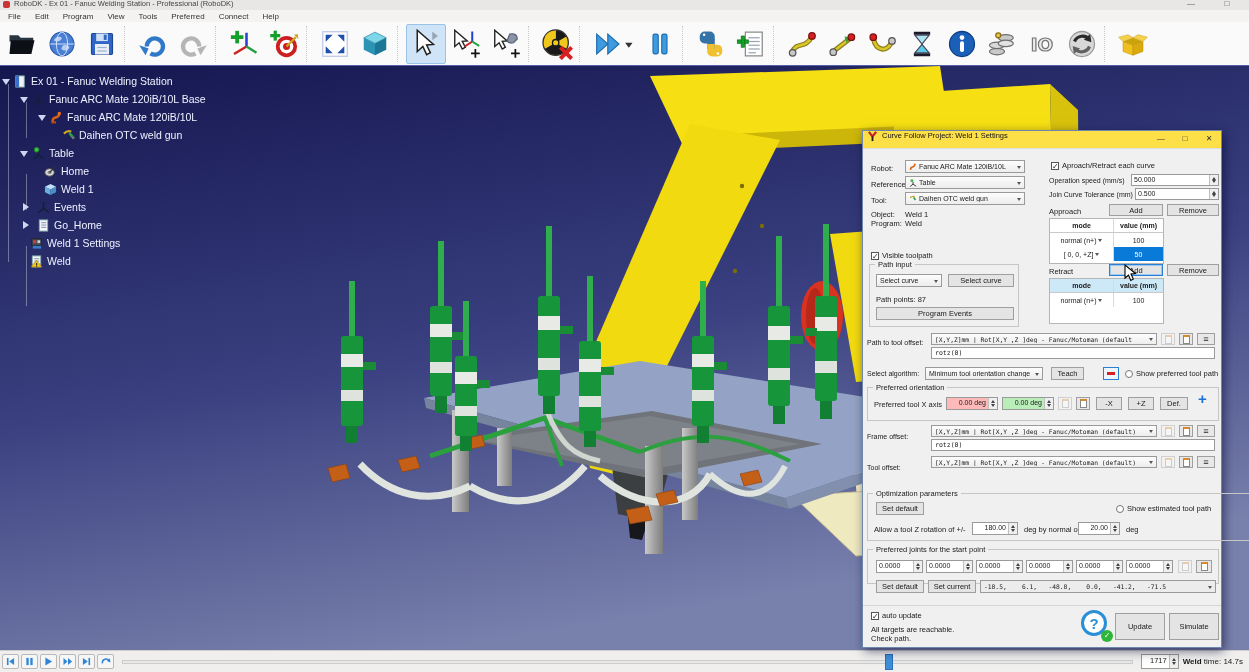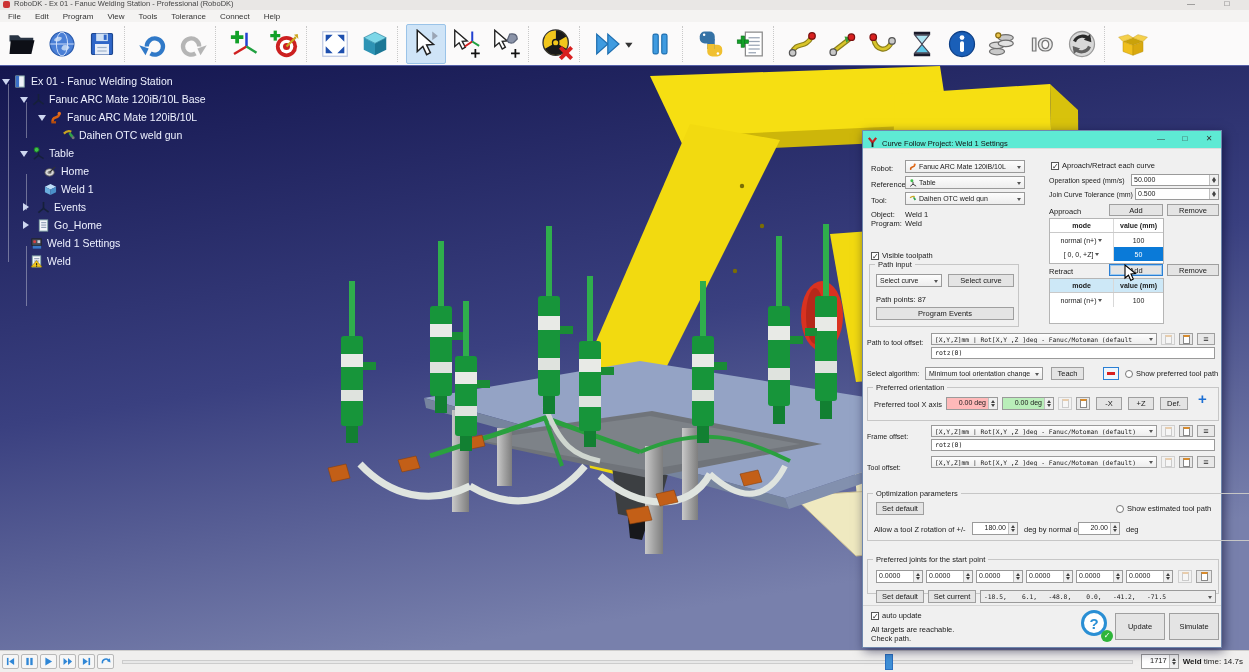--- a/index.html
+++ b/index.html
@@ -21,21 +21,21 @@
 #viewport{left:0;top:66px;width:1249px;height:584px}
 
 #tree{left:0;top:66px;width:300px;height:260px;color:#eef1ff}
 .trow{position:absolute;height:18px;display:flex;align-items:center;font-size:10.5px;white-space:nowrap}
 .exp-d{width:0;height:0;border:4.5px solid transparent;border-top:6px solid #cdd6f0;margin-top:5px}
 .exp-r{width:0;height:0;border:4.5px solid transparent;border-left:6px solid #cdd6f0;margin-left:3px}
 .ticon{width:13px;height:13px;margin:0 4px 0 4px;flex:0 0 auto}
 .tline{position:absolute;background:rgba(255,255,255,.35)}
 
 #dlg{left:862px;top:130px;width:360px;height:518px;background:#f0f0f0;border:1px solid #6f87ad;box-shadow:2px 3px 10px rgba(0,0,40,.55)}
-#dlgtitle{left:0;top:0;width:358px;height:18px;background:#5eead4;border-bottom:1px solid #ddd;display:flex;align-items:flex-end}
+#dlgtitle{left:0;top:0;width:358px;height:18px;background:#fde047;border-bottom:1px solid #ddd;display:flex;align-items:flex-start}
 #dlgtitle .txt{font-size:7.5px;color:#111;margin-left:4px}
 .dbtn{width:24px;height:17px;text-align:center;line-height:16px;font-size:8px;color:#333}
 .lb{font-size:7.5px;color:#1a1a1a;white-space:nowrap}
 .lbs{font-size:7px;color:#1a1a1a;white-space:nowrap}
 .cmb{background:linear-gradient(#fdfdfd,#ededed);border:1px solid #9a9a9a;display:flex;align-items:center;font-size:7px;padding:0 3px;white-space:nowrap;overflow:hidden}
 .cmb .tx{flex:1;overflow:hidden}
 .da{width:0;height:0;border:2.8px solid transparent;border-top:3.6px solid #555;margin-top:3px;flex:0 0 auto}
 .btn{background:#e4e4e4;border:1px solid #9f9f9f;font-size:7.5px;display:flex;align-items:center;justify-content:center;white-space:nowrap}
 .btn.focus{border:1px solid #2a7fd4;box-shadow:inset 0 0 0 1px #9cc9ef}
 .fld{background:#fff;border:1px solid #9a9a9a;font-family:"DejaVu Sans Mono",monospace;font-size:6.5px;padding:1px 3px;white-space:pre;overflow:hidden}
@@ -84,21 +84,21 @@
 </div>
 <div class="winctl a" style="left:1180px">—</div>
 <div class="winctl a" style="left:1216px">□</div>
 
 <div id="menubar" class="a">
   <span class="mi">File</span>
   <span class="mi">Edit</span>
   <span class="mi">Program</span>
   <span class="mi">View</span>
   <span class="mi">Tools</span>
-  <span class="mi">Tolerance</span>
+  <span class="mi">Preferred</span>
   <span class="mi">Connect</span>
   <span class="mi">Help</span>
 </div>
 
 <div id="toolbar" class="a">
   <div class="tbtn">
       <svg width="30" height="30" viewBox="0 0 24 24">
         <path d="M2 5h7l2 2h10v3H2z" fill="#2a3544"></path>
         <path d="M3 9h19l-2.5 11H2z" fill="#0d0f16"></path>
       </svg>
@@ -794,21 +794,21 @@
     <div class="a spin" style="left:210px;top:28px;width:42px;height:13px">
         <span class="v" style="text-align:right">20.00</span>
         <span class="ud">
           <i class="u"></i>
           <i class="d"></i>
         </span>
       </div>
     <div class="a lb" style="left:258px;top:31px">deg</div>
   </div>
 
-  <div class="a grp" style="left:4px;top:428px;width:352px;height:35px">
+  <div class="a grp" style="left:4px;top:418px;width:352px;height:35px">
     <div class="grplab" style="left:5px;top:-5px">Preferred joints for the start point</div>
     <div class="a spin" style="left:8px;top:10px;width:47px;height:13px">
         <span class="v">0.0000</span>
         <span class="ud">
           <i class="u"></i>
           <i class="d"></i>
         </span>
       </div>
     <div class="a spin" style="left:58px;top:10px;width:47px;height:13px">
         <span class="v">0.0000</span>

